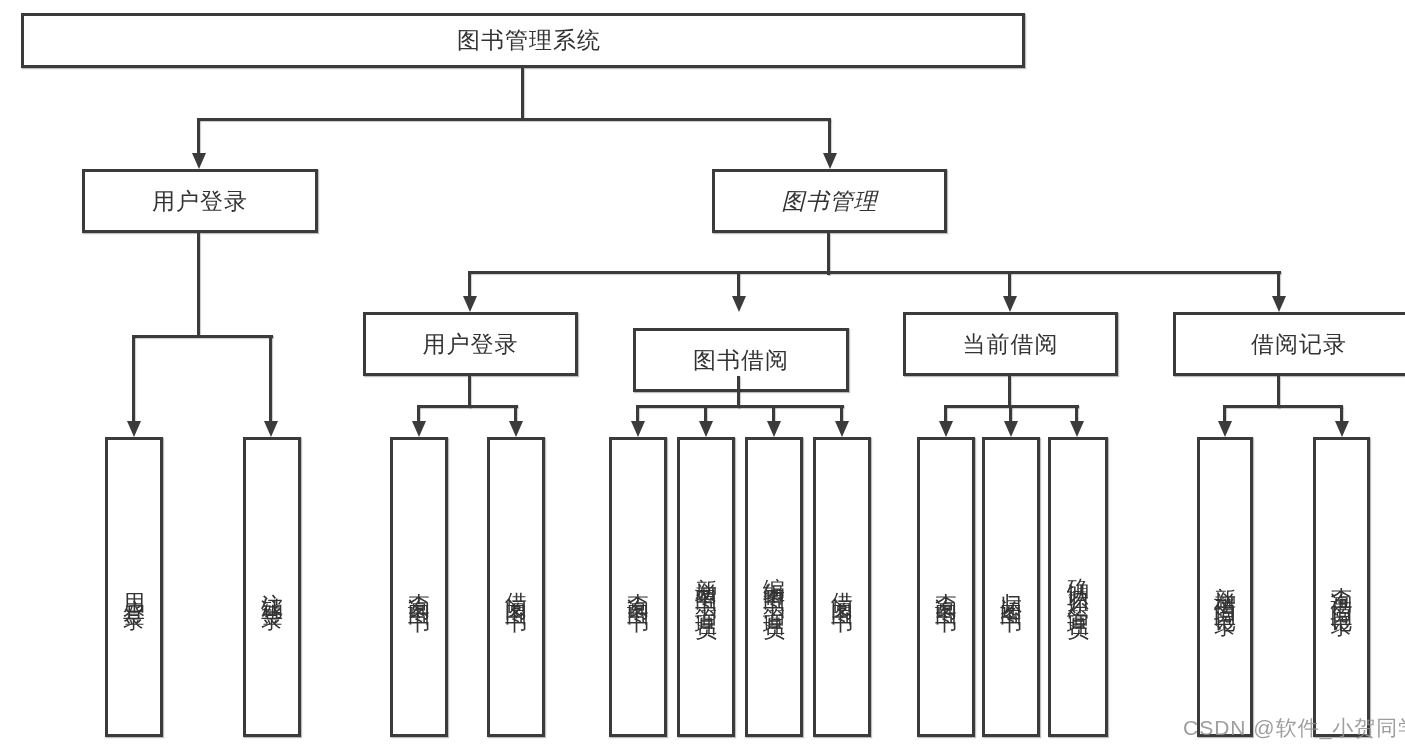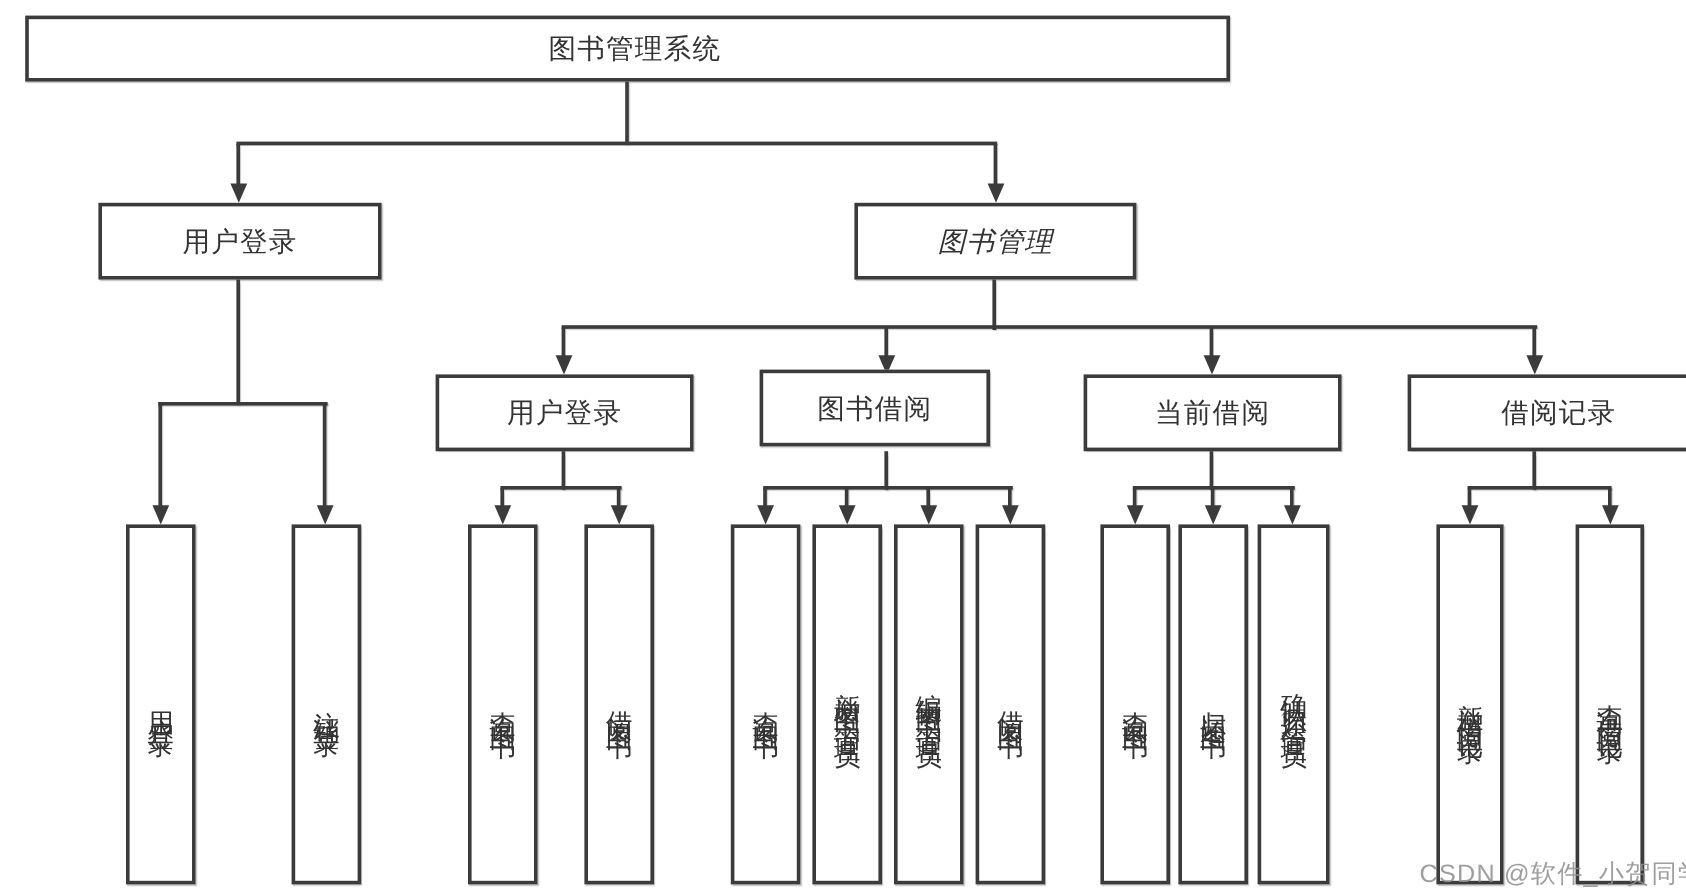--- a/index.html
+++ b/index.html
@@ -92,21 +92,21 @@
   <div class="vline" style="left:468px; top:273px; height:26px;"></div>
   <div class="arrow" style="left:463px; top:296px;"></div>
   <div class="vline" style="left:737px; top:273px; height:26px;"></div>
   <div class="arrow" style="left:732px; top:296px;"></div>
   <div class="vline" style="left:1008px; top:273px; height:26px;"></div>
   <div class="arrow" style="left:1003px; top:296px;"></div>
   <div class="vline" style="left:1277px; top:273px; height:26px;"></div>
   <div class="arrow" style="left:1272px; top:296px;"></div>
 
   <div class="node" style="left:363px; top:312px; width:215px; height:64px;">用户登录</div>
-  <div class="node" style="left:633px; top:308px; width:192px; height:64px;">图书借阅</div>
+  <div class="node" style="left:633px; top:328px; width:216px; height:64px;">图书借阅</div>
   <div class="node" style="left:903px; top:312px; width:215px; height:64px;text-align:right;">当前借阅</div>
   <div class="node" style="left:1173px; top:312px; width:252px; height:64px;">借阅记录</div>
 
   <div class="vline" style="left:468px; top:376px; height:32px;"></div>
   <div class="hline" style="left:417px; top:405px; width:101px;"></div>
   <div class="vline" style="left:417px; top:407px; height:16px;"></div>
   <div class="arrow" style="left:412px; top:421px;"></div>
   <div class="vline" style="left:514px; top:407px; height:16px;"></div>
   <div class="arrow" style="left:509px; top:421px;"></div>
 

